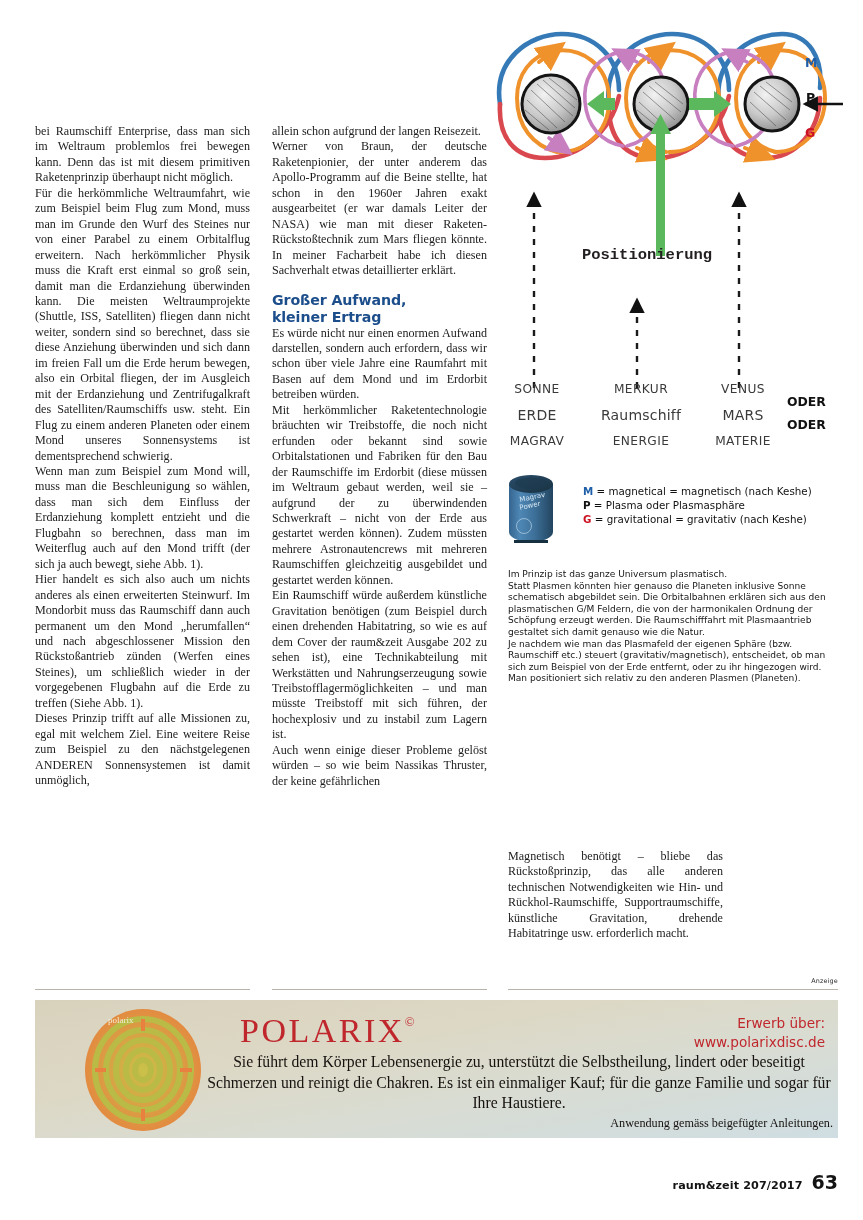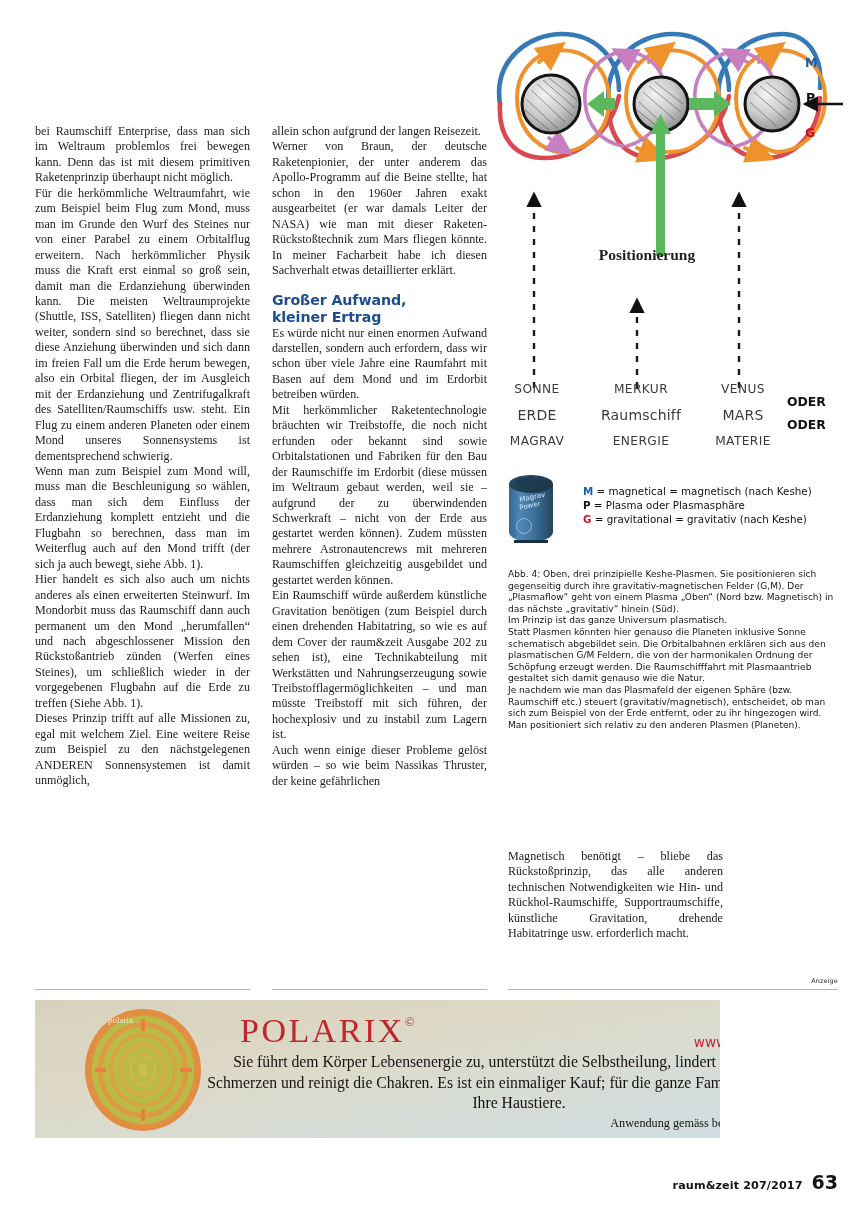--- a/index.html
+++ b/index.html
@@ -69,21 +69,21 @@
   #mpg-m { left: 318px; top: 37px;  color: #1f5fa9; }
   #mpg-p { left: 319px; top: 72px;  color: #111111; }
   #mpg-g { left: 318px; top: 107px; color: #cc1122; }
 
   .pos-label {
     position: absolute;
     left: 60px;
     top: 228px;
     width: 200px;
     text-align: center;
-    font-family: Liberation Serif, serif;
+    font-family: Liberation Mono, monospace;
     font-size: 15.5px;
     font-weight: bold;
     color: #231f20;
   }
 
   .planet-col {
     position: absolute;
     width: 96px;
     text-align: center;
     font-family: "DejaVu Sans", sans-serif;
@@ -164,21 +164,21 @@
     font-size: 6.4px;
     color: #2a2a2a;
     letter-spacing: .2px;
   }
 
   
   .advert {
     position: absolute;
     left: 35px;
     top: 1000px;
-    width: 685px;
+    width: 803px;
     height: 138px;
     overflow: hidden;
     background: linear-gradient(170deg, #d8d2bd 0%, #ddd8c5 35%, #d9dcd2 62%, #cfdde2 100%);
   }
   .advert-disc {
     position: absolute;
     left: 47px;
     top: 7px;
     width: 123px;
     height: 126px;
@@ -435,21 +435,20 @@
     </svg>
 
     <div class="legend">
       <div><span class="k-m">M</span><span> = magnetical = magnetisch (nach Keshe)</span></div>
       <div><span class="k-p">P</span><span> = Plasma oder Plasmasphäre</span></div>
       <div><span class="k-g">G</span><span> = gravitational = gravitativ (nach Keshe)</span></div>
     </div>
   </div>
 
   <div class="fig-caption">
-    <p>Abb. 4: Oben, drei prinzipielle Keshe-Plasmen. Sie positionieren sich gegenseitig durch ihre gravitativ-magnetischen Felder (G,M). Der „Plasmaflow“ geht von einem Plasma „Oben“ (Nord bzw. Magnetisch) in das nächste „gravitativ“ hinein (Süd).</p>
     <p>Im Prinzip ist das ganze Universum plasmatisch.</p>
     <p>Statt Plasmen könnten hier genauso die Planeten inklusive Sonne schematisch abgebildet sein. Die Orbitalbahnen erklären sich aus den plasmatischen G/M Feldern, die von der harmonikalen Ordnung der Schöpfung erzeugt werden. Die Raumschifffahrt mit Plasmaantrieb gestaltet sich damit genauso wie die Natur.</p>
     <p>Je nachdem wie man das Plasmafeld der eigenen Sphäre (bzw. Raumschiff etc.) steuert (gravitativ/magnetisch), entscheidet, ob man sich zum Beispiel von der Erde entfernt, oder zu ihr hingezogen wird. Man positioniert sich relativ zu den anderen Plasmen (Planeten).</p>
   </div>
 
   <div class="rule" id="rule-col1"></div>
   <div class="rule" id="rule-col2"></div>
   <div class="rule" id="rule-col3"></div>
   <div class="anzeige">Anzeige</div>
 

